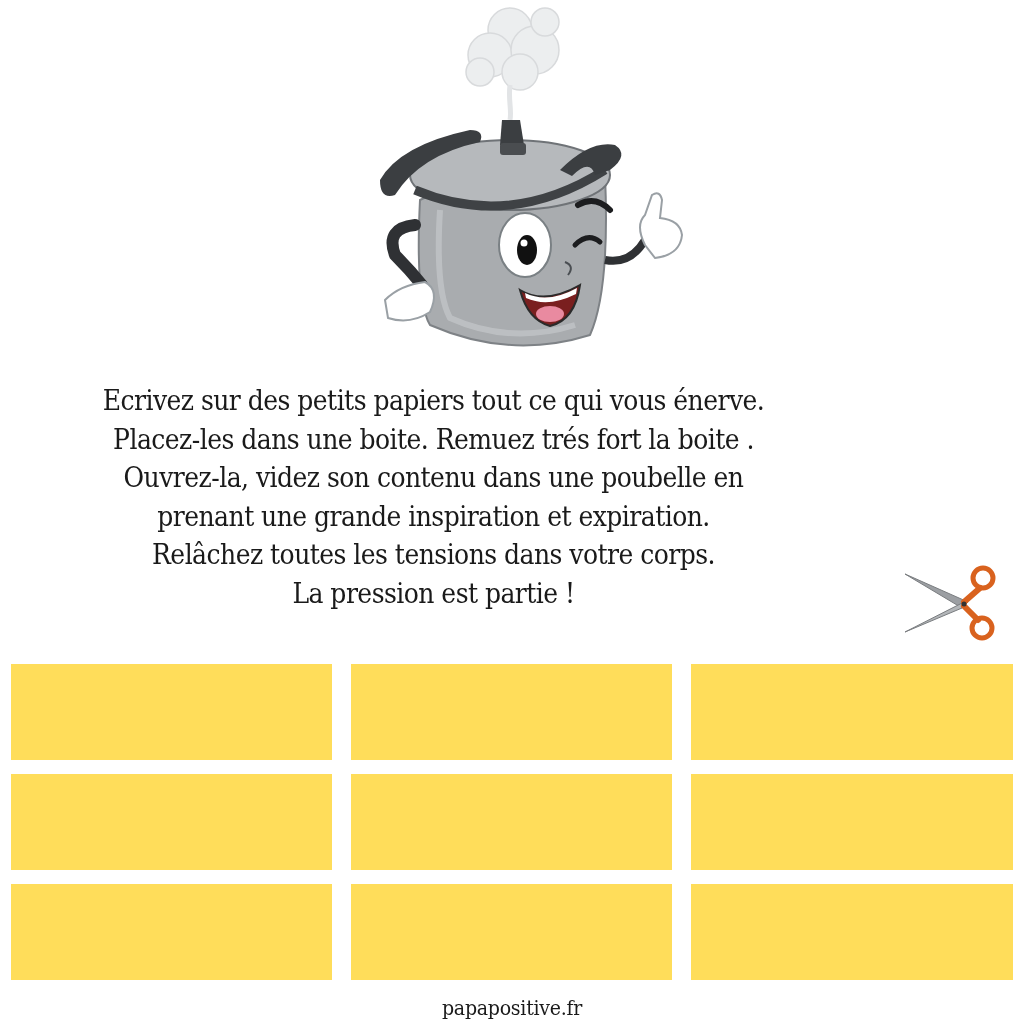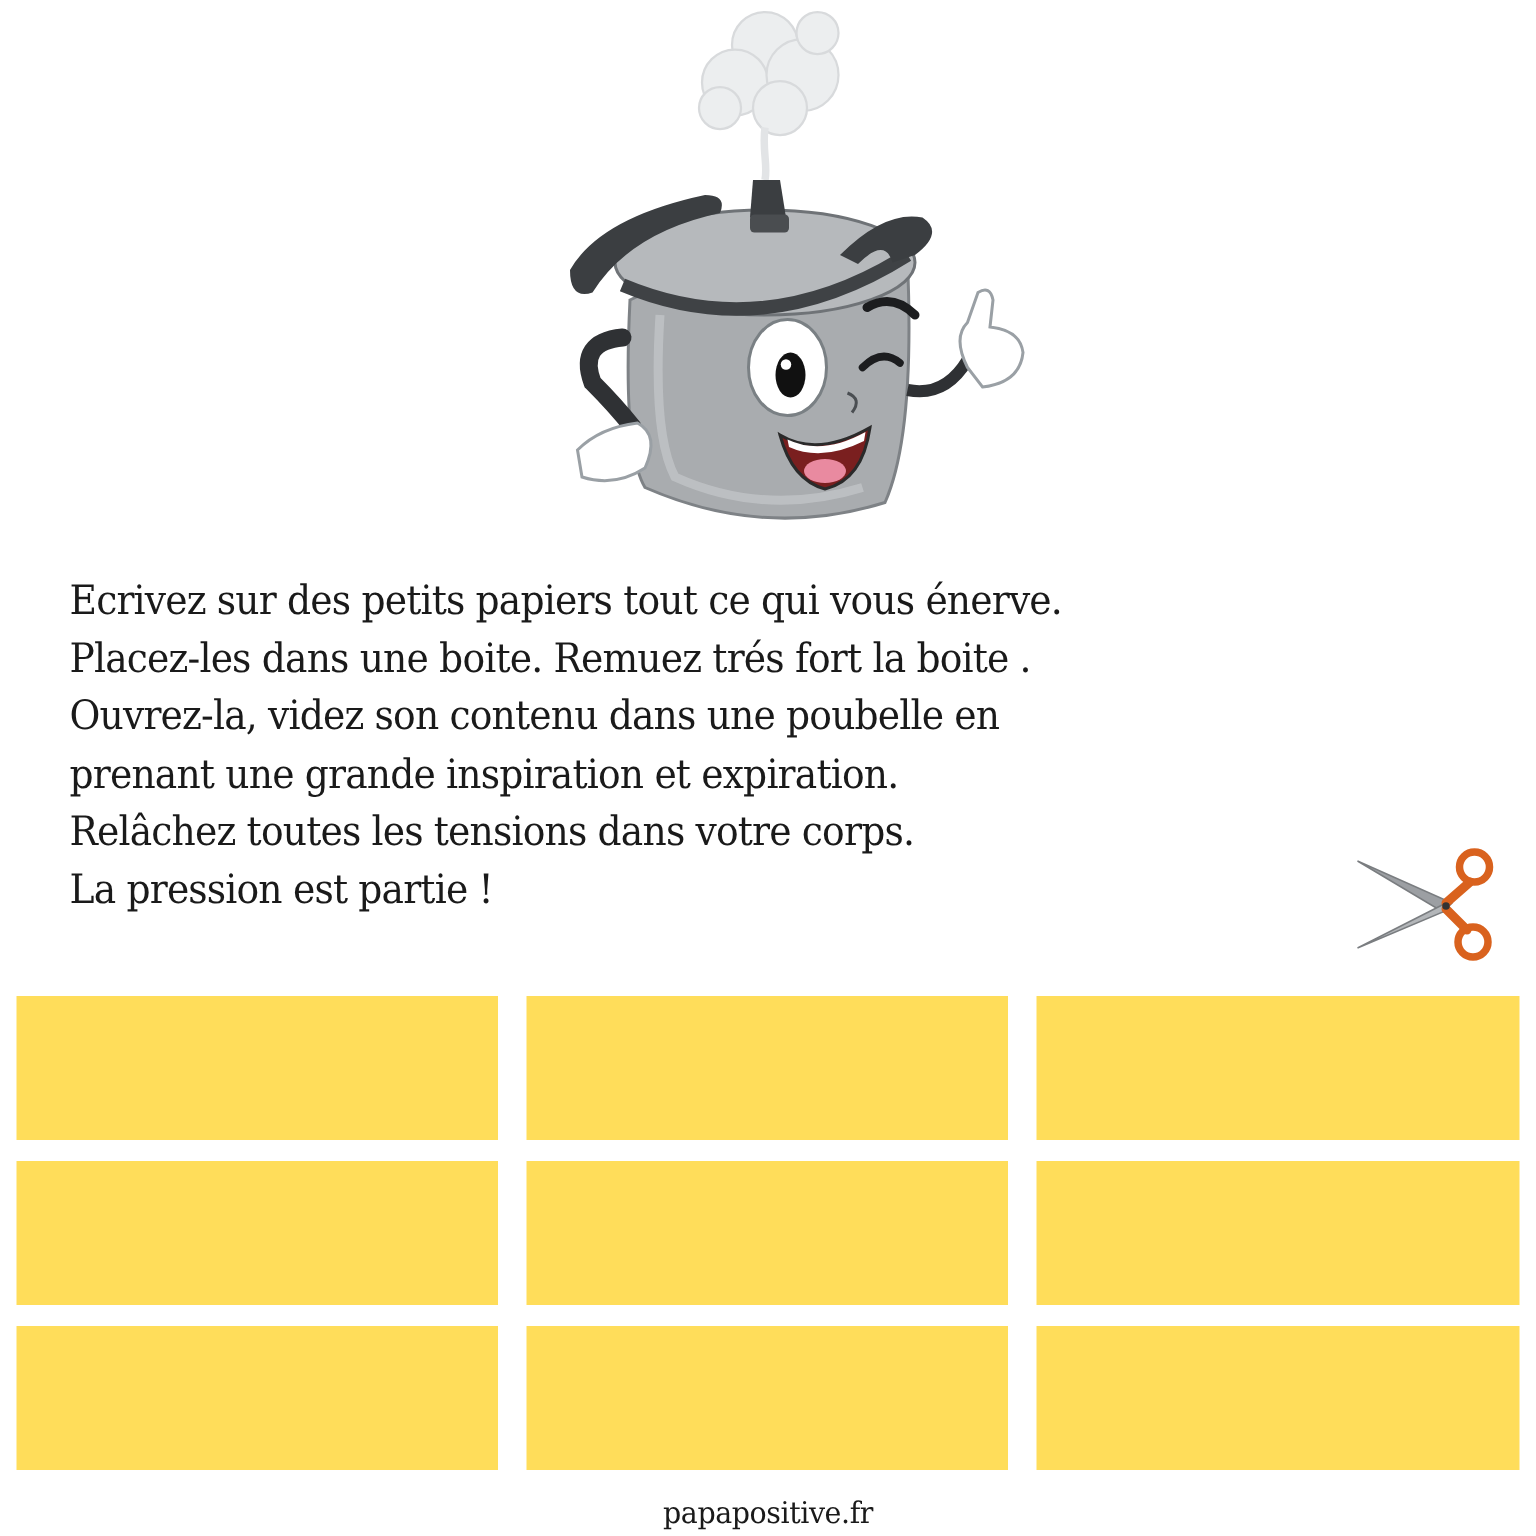--- a/index.html
+++ b/index.html
@@ -1,18 +1,18 @@
 <!DOCTYPE html>
 <html><head>
 <meta charset="utf-8">
 <style>
   html, body { margin: 0; padding: 0; }
   body { width: 1024px; height: 1024px; background: #ffffff; position: relative; overflow: hidden; font-family: "DejaVu Serif", "Liberation Serif", serif; color: #1a1a1a; }
   .mascot { position: absolute; left: 360px; top: 0; width: 340px; height: 370px; }
-  .instructions { position: absolute; left: 16px; top: 382px; width: 867px; text-align: left; }
+  .instructions { position: absolute; left: 0; top: 382px; width: 867px; text-align: center; }
   .instructions .line { display: block; font-size: 27px; line-height: 38.5px; letter-spacing: -0.6px; white-space: nowrap; transform: scaleX(0.93); transform-origin: center; }
   .scissors { position: absolute; left: 900px; top: 562px; width: 96px; height: 82px; }
   .grid { position: absolute; left: 11px; top: 664px; width: 1002px; display: grid; grid-template-columns: 321px 321px 322px; column-gap: 19px; row-gap: 14px; }
   .note { height: 96px; background: #ffdd5a; }
   .footer { position: absolute; left: 0; top: 996px; width: 1024px; text-align: center; font-size: 20px; letter-spacing: -0.3px; transform: scaleX(0.95); }
 </style>
 </head>
 <body>
 
 <div class="mascot">

